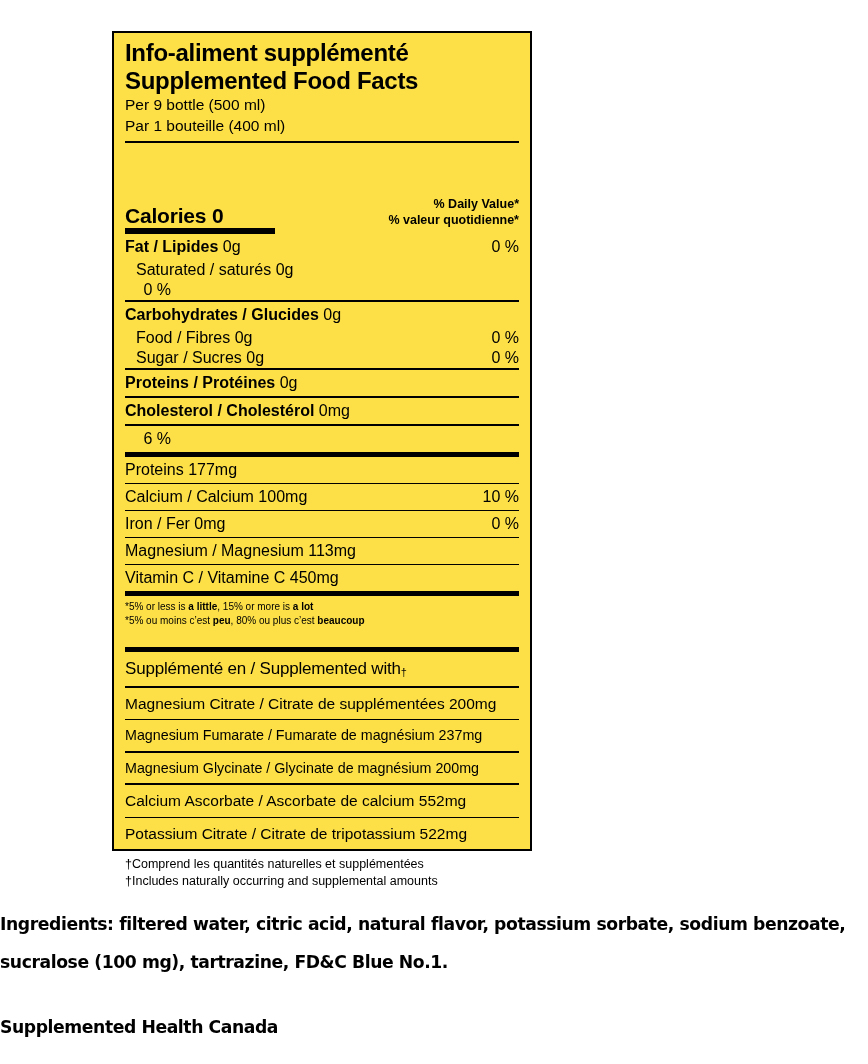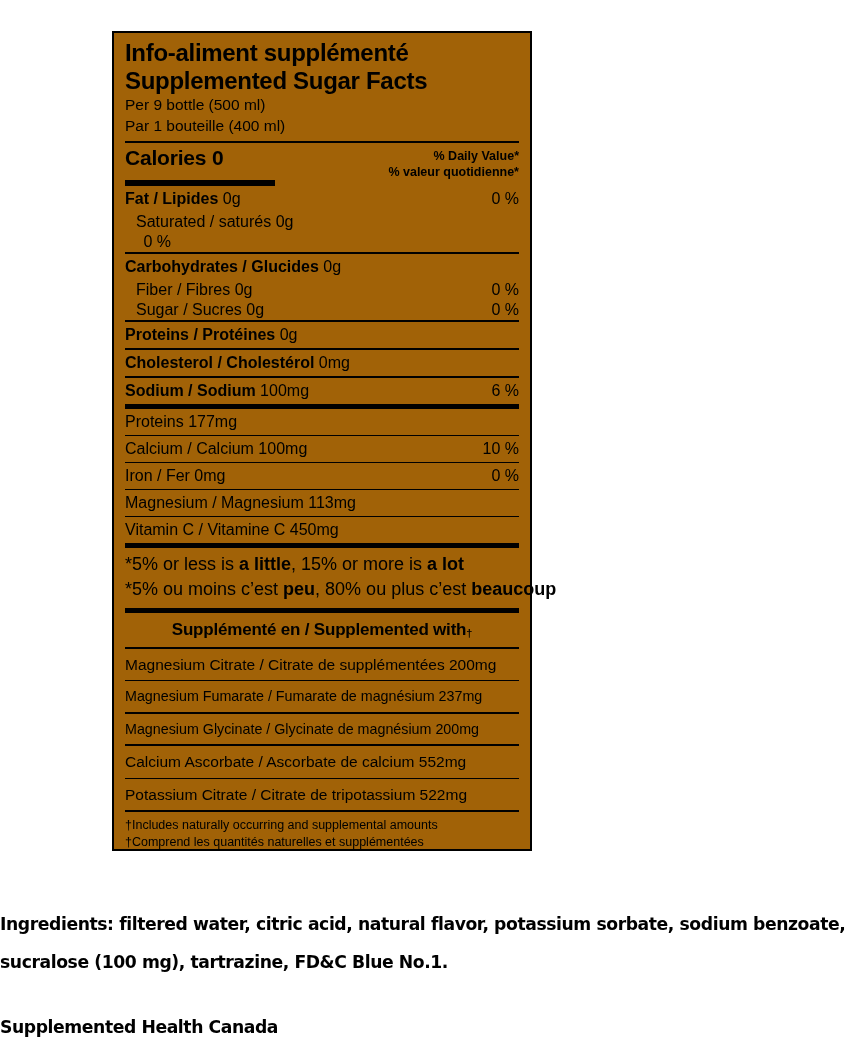--- a/index.html
+++ b/index.html
@@ -18,21 +18,21 @@
   }
 
   
   .nf-panel {
     position: absolute;
     left: 112px;
     top: 31px;
     width: 420px;
     height: 820px;
     border: 2px solid #000;
-    background: #a16207;
+    background: #fde047;
     padding: 6px 11px 0 11px;
   }
 
   .nf-inner { width: 100%; }
 
   
   .rule-thin   { height: 1px; background: #000; width: 100%; }
   .rule-med    { height: 2px; background: #000; width: 100%; }
   .rule-thick  { height: 5px; background: #000; width: 100%; }
   .rule-cal    { height: 6px; background: #000; width: 38%; }
@@ -55,23 +55,24 @@
   .serving {
     font-size: 15.5px;
     line-height: 1.32;
     white-space: nowrap;
   }
   .header-block { padding-bottom: 5px; }
 
   
   .cal-row {
     display: flex;
-    align-items: flex-start;
+    align-items: flex-end;
     justify-content: space-between;
     padding-top: 3px;
+    margin-top: 48px;
   }
   .cal-label {
     font-size: 21px;
     font-weight: bold;
     letter-spacing: -0.2px;
     line-height: 1.15;
   }
   .dv-head {
     text-align: right;
     font-size: 12.5px;
@@ -97,34 +98,33 @@
     text-align: right;
     padding-left: 10px;
     min-width: 46px;
   }
   .nrow.indent .nname { padding-left: 11px; }
   .nrow.tight { padding: 2px 0 2px 0; }
   .b { font-weight: bold; }
 
   
   .star-note {
-    font-size: 18px;
+    font-size: 10px;
     line-height: 1.38;
-    padding: 4px 0 6px 0;
+    padding: 4px 0 19px 0;
     white-space: nowrap;
   }
 
   
   .supp-head {
     font-size: 17px;
-    font-weight: bold;
+    font-weight: normal;
     letter-spacing: -0.2px;
     padding: 7px 0 7px 0;
     white-space: nowrap;
-    text-align: center;
   }
   .supp-head sub {
     font-size: 11px;
     vertical-align: baseline;
     position: relative;
     top: 2px;
   }
 
   
   .srow {
@@ -178,21 +178,21 @@
   }
 </style>
 </head>
 <body>
 
 <div class="nf-panel">
   <div class="nf-inner">
 
     <div class="header-block">
       <div class="title-fr">Info-aliment supplémenté</div>
-      <div class="title-en">Supplemented Sugar Facts</div>
+      <div class="title-en">Supplemented Food Facts</div>
       <div class="serving">Per 9 bottle (500 ml)</div>
       <div class="serving">Par 1 bouteille (400 ml)</div>
     </div>
 
     <div class="rule-med"></div>
 
     <div class="cal-row">
       <div class="cal-label">Calories 0</div>
       <div class="dv-head">
         <div>% Daily Value*</div>
@@ -213,21 +213,21 @@
       <span class="npct">0 %</span>
     </div>
 
     <div class="rule-med"></div>
 
     <div class="nrow">
       <span class="nname"><span class="b">Carbohydrates / Glucides</span><span> 0g</span></span>
       <span class="npct"></span>
     </div>
     <div class="nrow indent tight">
-      <span class="nname">Fiber / Fibres 0g</span>
+      <span class="nname">Food / Fibres 0g</span>
       <span class="npct">0 %</span>
     </div>
     <div class="nrow indent tight">
       <span class="nname">Sugar / Sucres 0g</span>
       <span class="npct">0 %</span>
     </div>
 
     <div class="rule-med"></div>
 
     <div class="nrow">
@@ -238,21 +238,20 @@
     <div class="rule-med"></div>
 
     <div class="nrow">
       <span class="nname"><span class="b">Cholesterol / Cholestérol</span><span> 0mg</span></span>
       <span class="npct"></span>
     </div>
 
     <div class="rule-med"></div>
 
     <div class="nrow">
-      <span class="nname"><span class="b">Sodium / Sodium</span><span> 100mg</span></span>
       <span class="npct">6 %</span>
     </div>
 
     <div class="rule-thick"></div>
 
     <div class="nrow">
       <span class="nname">Proteins 177mg</span>
       <span class="npct"></span>
     </div>
     <div class="rule-thin"></div>
@@ -303,22 +302,22 @@
     <div class="rule-med"></div>
 
     <div class="srow">Calcium Ascorbate / Ascorbate de calcium 552mg</div>
     <div class="rule-thin"></div>
 
     <div class="srow">Potassium Citrate / Citrate de tripotassium 522mg</div>
 
     <div class="rule-med"></div>
 
     <div class="dagger-note">
+      <div>†Comprend les quantités naturelles et supplémentées</div>
       <div>†Includes naturally occurring and supplemental amounts</div>
-      <div>†Comprend les quantités naturelles et supplémentées</div>
     </div>
 
   </div>
 </div>
 
 <div class="bottom-text">
   <div class="ingredients">Ingredients: filtered water, citric acid, natural flavor, potassium sorbate, sodium benzoate, sucralose (100 mg), tartrazine, FD&amp;C Blue No.1.</div>
   <div class="supp-canada">Supplemented Health Canada</div>
 </div>
 

